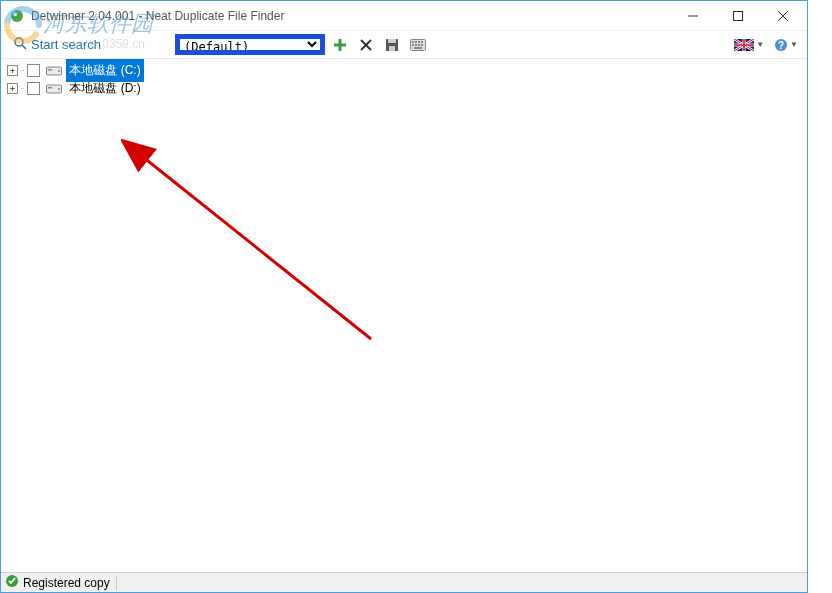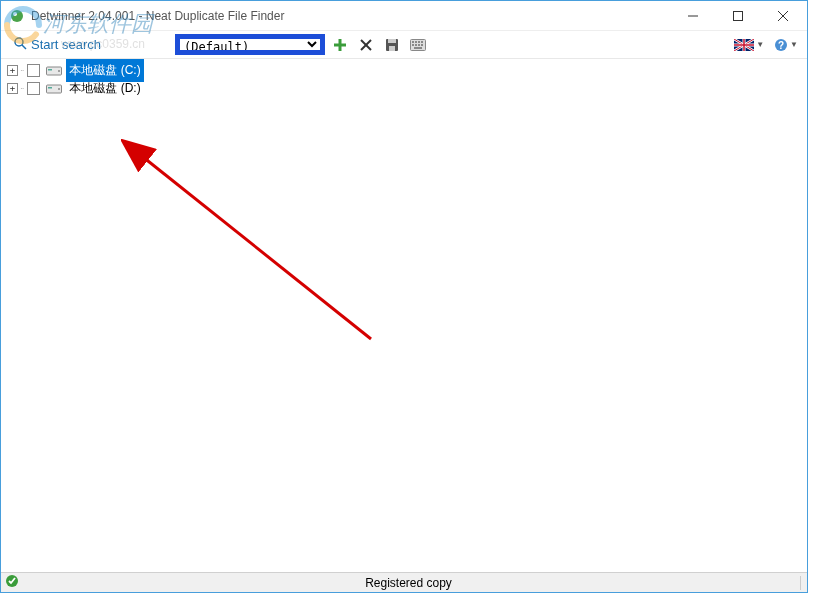--- a/index.html
+++ b/index.html
@@ -18,21 +18,21 @@
 .dropdown-arrow { font-size: 8px; margin-left: 2px; color: #555; }
 .body-area { position: relative; height: 513px; background: #fff; }
 .tree { padding: 2px 4px; }
 .tree-row { display: flex; align-items: center; height: 18px; gap: 2px; padding-left: 2px; }
 .expander { width: 11px; height: 11px; border: 1px solid #888; display: flex; align-items: center; justify-content: center; font-size: 9px; line-height: 1; color: #333; cursor: pointer; font-family: monospace; }
 .dots { color: #aaa; font-size: 8px; letter-spacing: -1px; }
 .checkbox { width: 13px; height: 13px; border: 1px solid #888; background: #fff; cursor: pointer; margin: 0 2px; }
 .drive-icon { width: 16px; height: 12px; margin: 0 2px; }
 .tree-label { padding: 3px 3px; }
 .tree-label.selected { background: #0078d7; color: #fff; }
-.statusbar { position: absolute; bottom: 0; left: 0; right: 0; height: 20px; border-top: 1px solid #d0d0d0; background: #f0f0f0; display: flex; align-items: center; padding: 0 4px; gap: 4px; justify-content: space-between; }
+.statusbar { position: absolute; bottom: 0; left: 0; right: 0; height: 20px; border-top: 1px solid #d0d0d0; background: #f0f0f0; display: flex; align-items: center; padding: 0 4px; gap: 4px; }
 .statusbar .check-icon { color: #3a9c3a; font-weight: bold; }
 .divider-v { width: 1px; height: 14px; background: #ccc; margin: 0 2px; }
 .watermark { position: absolute; top: 0; left: 0; pointer-events: none; opacity: 0.45; }
 .watermark .logo-text { position: absolute; top: 8px; left: 42px; font-size: 22px; font-weight: normal; color: #2a7fb8; font-style: italic; white-space: nowrap; }
 .watermark .url-text { position: absolute; top: 36px; left: 60px; font-size: 12px; color: #bbb; font-family: Liberation Sans, sans-serif; white-space: nowrap; }
 .arrow-annotation { position: absolute; top: 80px; left: 120px; pointer-events: none; }
 </style>
 </head>
 <body>
 

